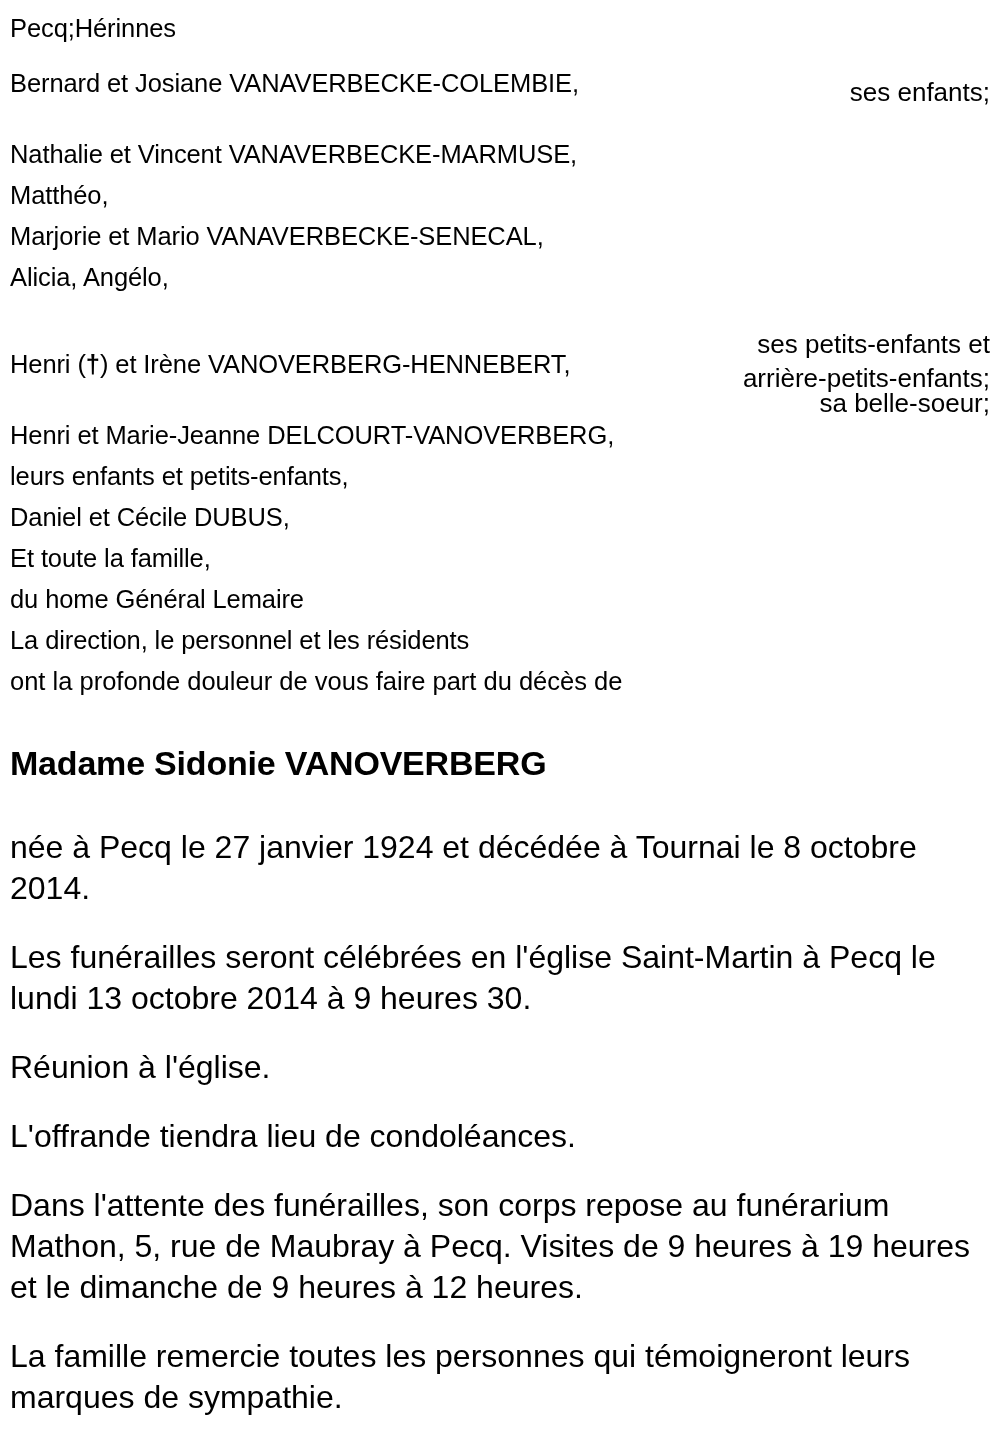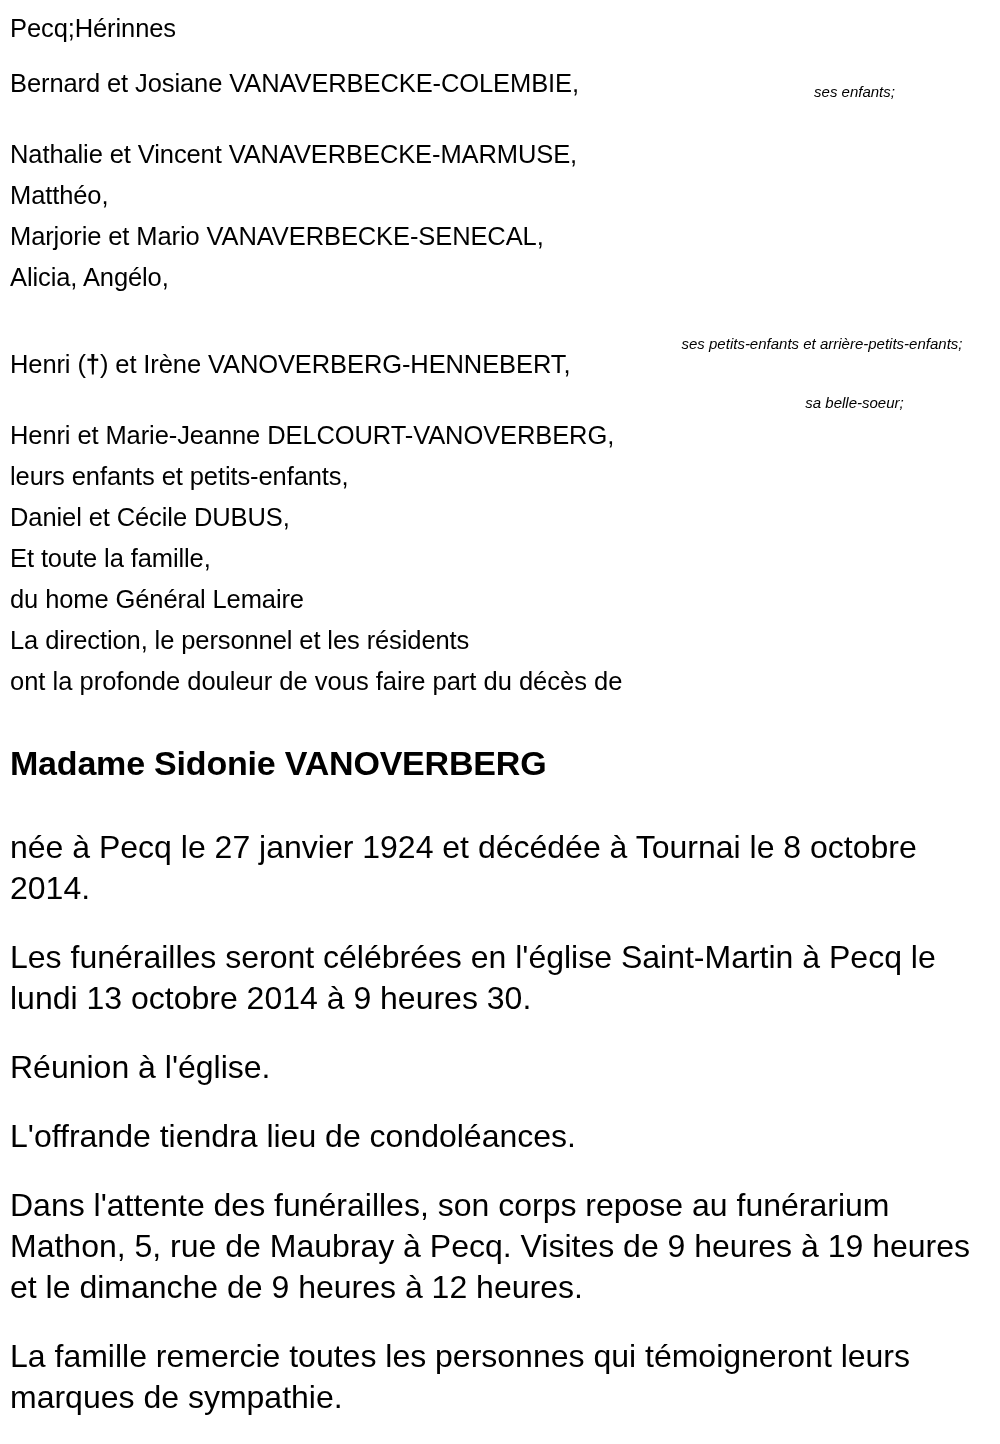--- a/index.html
+++ b/index.html
@@ -14,21 +14,21 @@
     font-family: "Liberation Sans", "DejaVu Sans", sans-serif;
     color: #000000;
     -webkit-font-smoothing: antialiased;
   }
 
   .notice {
     position: relative;
     width: 1000px;
     height: 1444px;
     box-sizing: border-box;
-    padding: 8px 18px 0 10px;
+    padding: 8px 10px 0 10px;
   }
 
   .rel-block {
     position: relative;
     width: 100%;
     box-sizing: border-box;
   }
 
   .names {
     width: 640px;
@@ -42,23 +42,22 @@
   }
 
   .gap-small { height: 14px; }
   .gap-med   { height: 30px; }
   .gap-large { height: 46px; }
 
   
   .rel-caption {
     position: absolute;
     right: 0;
-    text-align: center;
-    font-size: 15px;
-    font-style: italic;
+    text-align: right;
+    font-size: 26px;
     line-height: 34px;
     letter-spacing: 0px;
   }
   .rel-caption.w-narrow { width: 320px; }
   .rel-caption.w-wide   { width: 255px; }
 
   .cross {
     font-weight: bold;
   }
 

